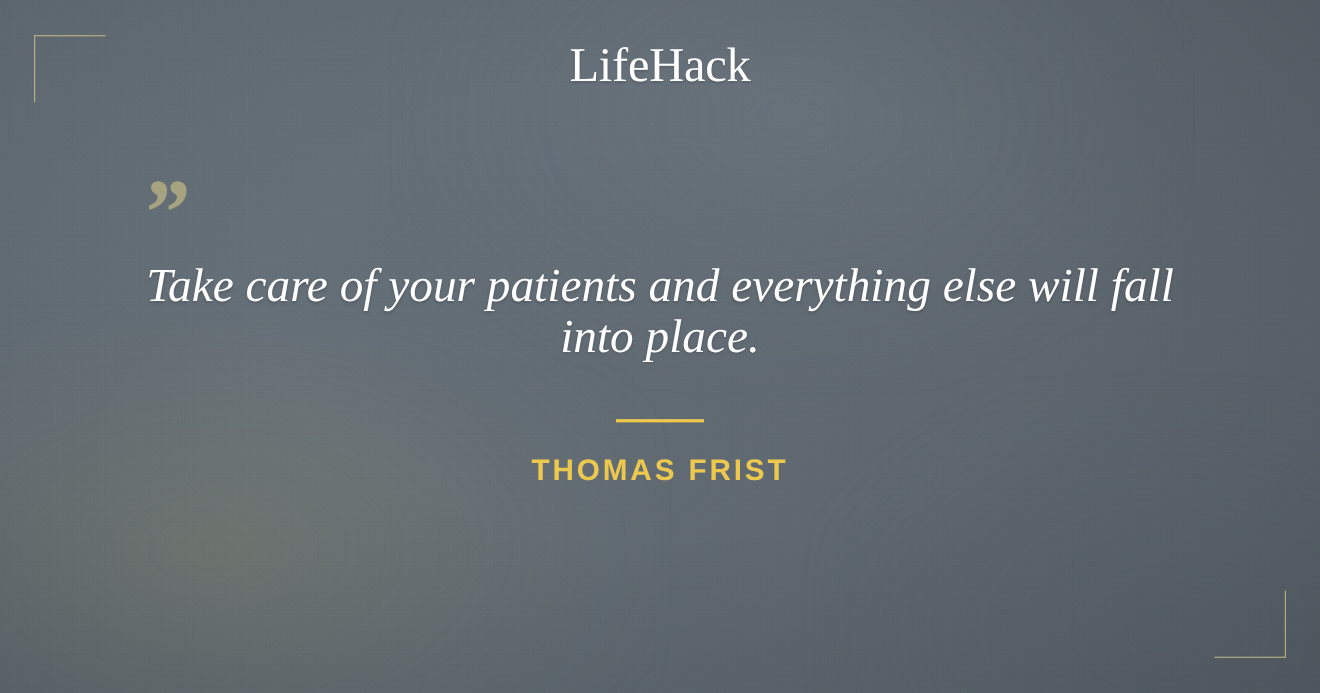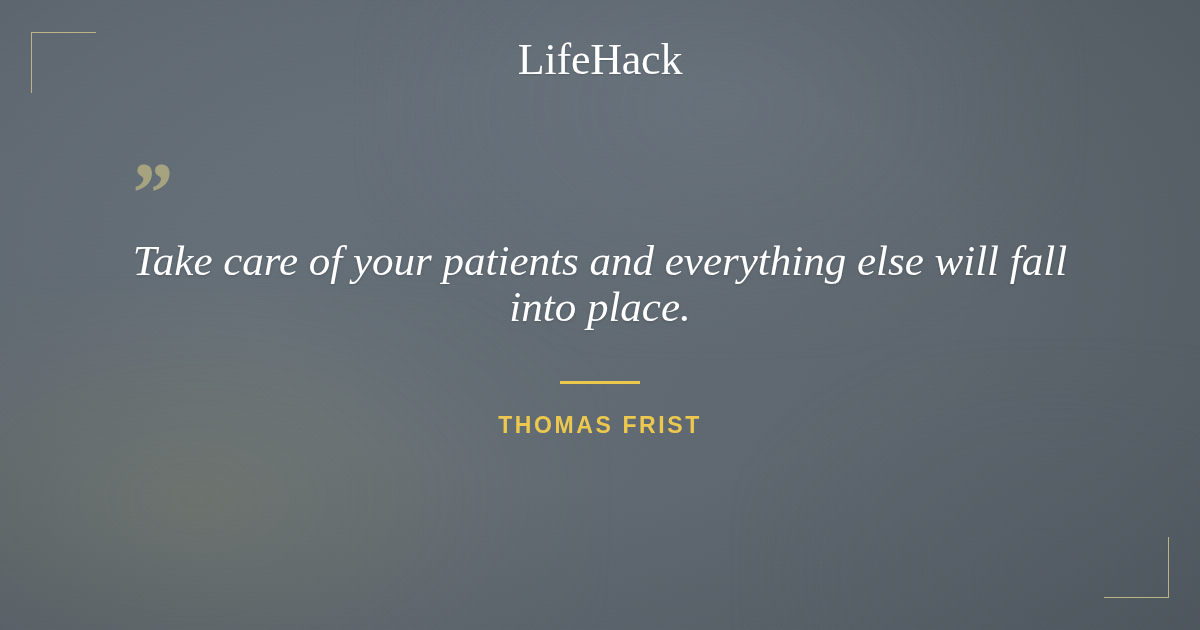--- a/index.html
+++ b/index.html
@@ -145,21 +145,21 @@
     background: #ecc84f;
   }
 
   .author {
     position: absolute;
     left: 0;
     top: 412px;
     width: 100%;
     text-align: center;
     font-family: "Liberation Sans", sans-serif;
-    font-size: 23px;
+    font-size: 27px;
     font-weight: 700;
     letter-spacing: 2.6px;
     color: #ecc84f;
   }
 </style>
 </head>
 <body>
 
 <div class="card">
 

